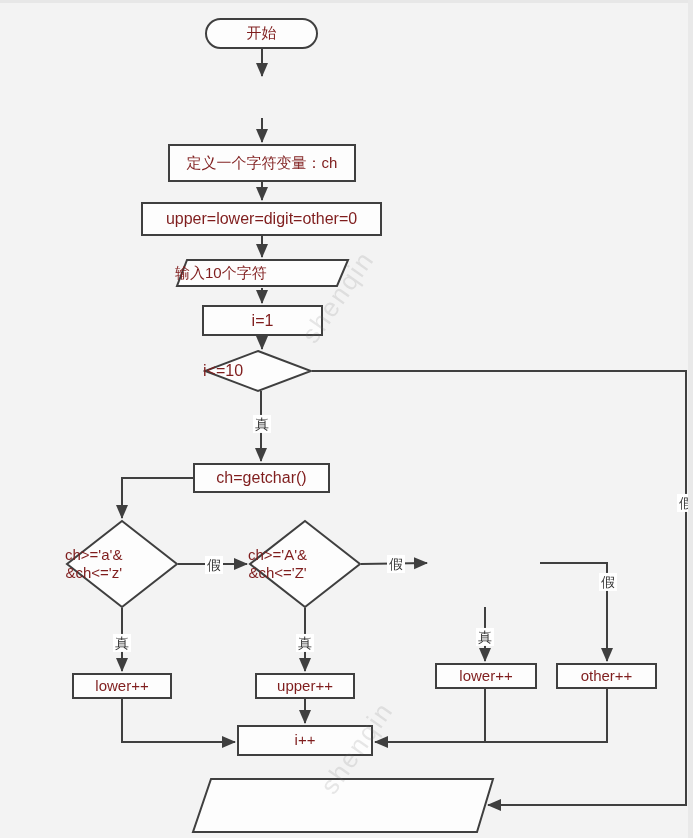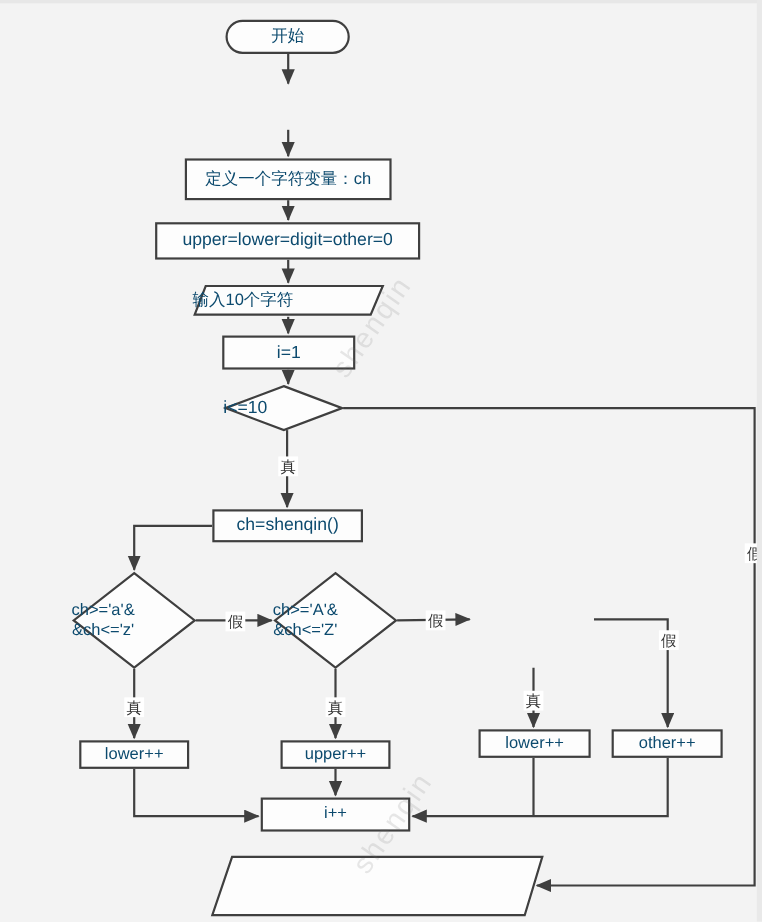--- a/index.html
+++ b/index.html
@@ -9,21 +9,21 @@
     font-family:"Liberation Sans","DejaVu Sans",sans-serif;
     overflow:hidden;
   }
   #stage{position:relative;width:693px;height:838px;background:#f3f3f3;}
   .topstrip{position:absolute;left:0;top:0;width:693px;height:3px;background:#e7e7e7;z-index:1;}
   .scrollbar{position:absolute;right:0;top:0;width:5px;height:838px;background:#e9e9e9;z-index:7;}
   #edges{position:absolute;left:0;top:0;z-index:2;}
   #edges polyline,#edges line{fill:none;stroke:#3f3f3f;stroke-width:2;}
   #edges .ah{fill:#3f3f3f;}
 
-  .node{position:absolute;z-index:3;box-sizing:border-box;color:#0c4a6e;}
+  .node{position:absolute;z-index:3;box-sizing:border-box;color:#7f1d1d;}
   .rectnode{background:#fdfdfd;border:2px solid #3f3f3f;display:flex;align-items:center;justify-content:center;text-align:center;}
   .pill{border-radius:16px;}
   .shapenode{display:flex;align-items:center;text-align:center;}
   .shapenode svg{position:absolute;left:0;top:0;width:100%;height:100%;}
   .shapenode svg polygon{fill:#fdfdfd;stroke:#3f3f3f;stroke-width:2;}
   .nlbl{position:relative;z-index:1;line-height:1.22;}
   .nlbl span{display:block;}
   .fs15{font-size:15px;}
   .fs16{font-size:16px;}
 
@@ -96,21 +96,21 @@
   </div>
 
   <div class="node shapenode fs16" style="left:203px;top:349px;width:110px;height:44px;">
     <svg viewBox="0 0 110 44" preserveAspectRatio="none">
       <polygon points="55,2 108,22 55,42 2,22"></polygon>
     </svg>
     <div class="nlbl">i&lt;=10</div>
   </div>
 
   <div class="node rectnode fs16" style="left:193px;top:463px;width:137px;height:30px;">
-    <div class="nlbl">ch=shenqin()</div>
+    <div class="nlbl">ch=getchar()</div>
   </div>
 
   <div class="node shapenode fs15" style="left:65px;top:519px;width:114px;height:90px;">
     <svg viewBox="0 0 114 90" preserveAspectRatio="none">
       <polygon points="57,2 112,45 57,88 2,45"></polygon>
     </svg>
     <div class="nlbl">
       <span>ch&gt;='a'&amp;</span>
       <span>&amp;ch&lt;='z'</span>
     </div>

